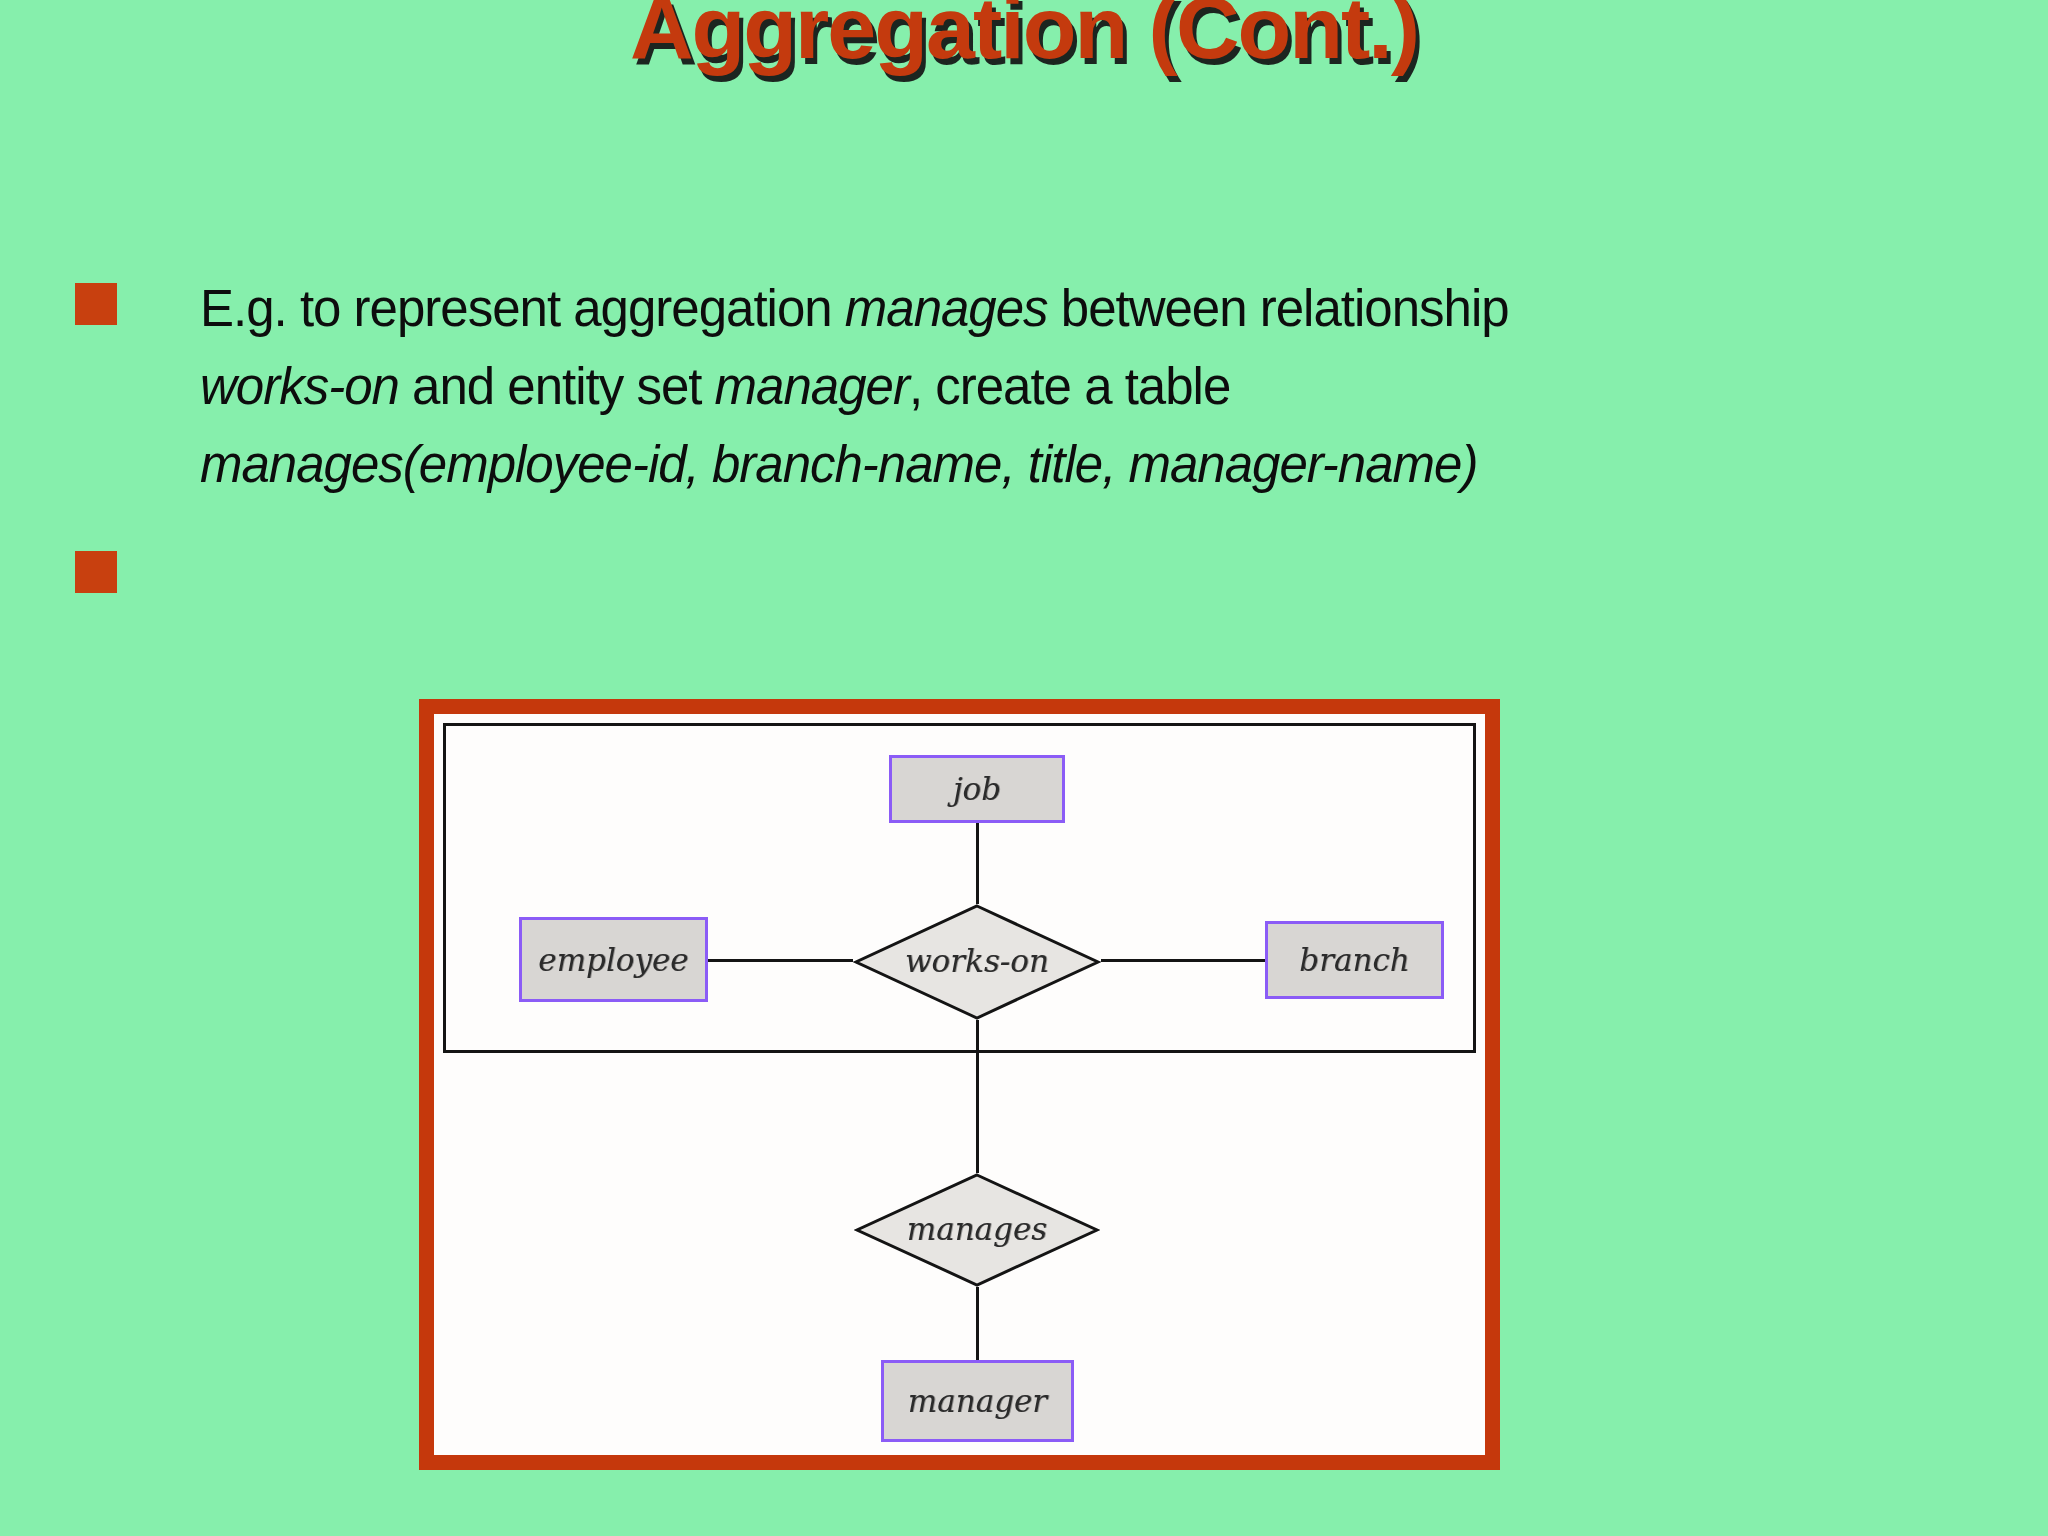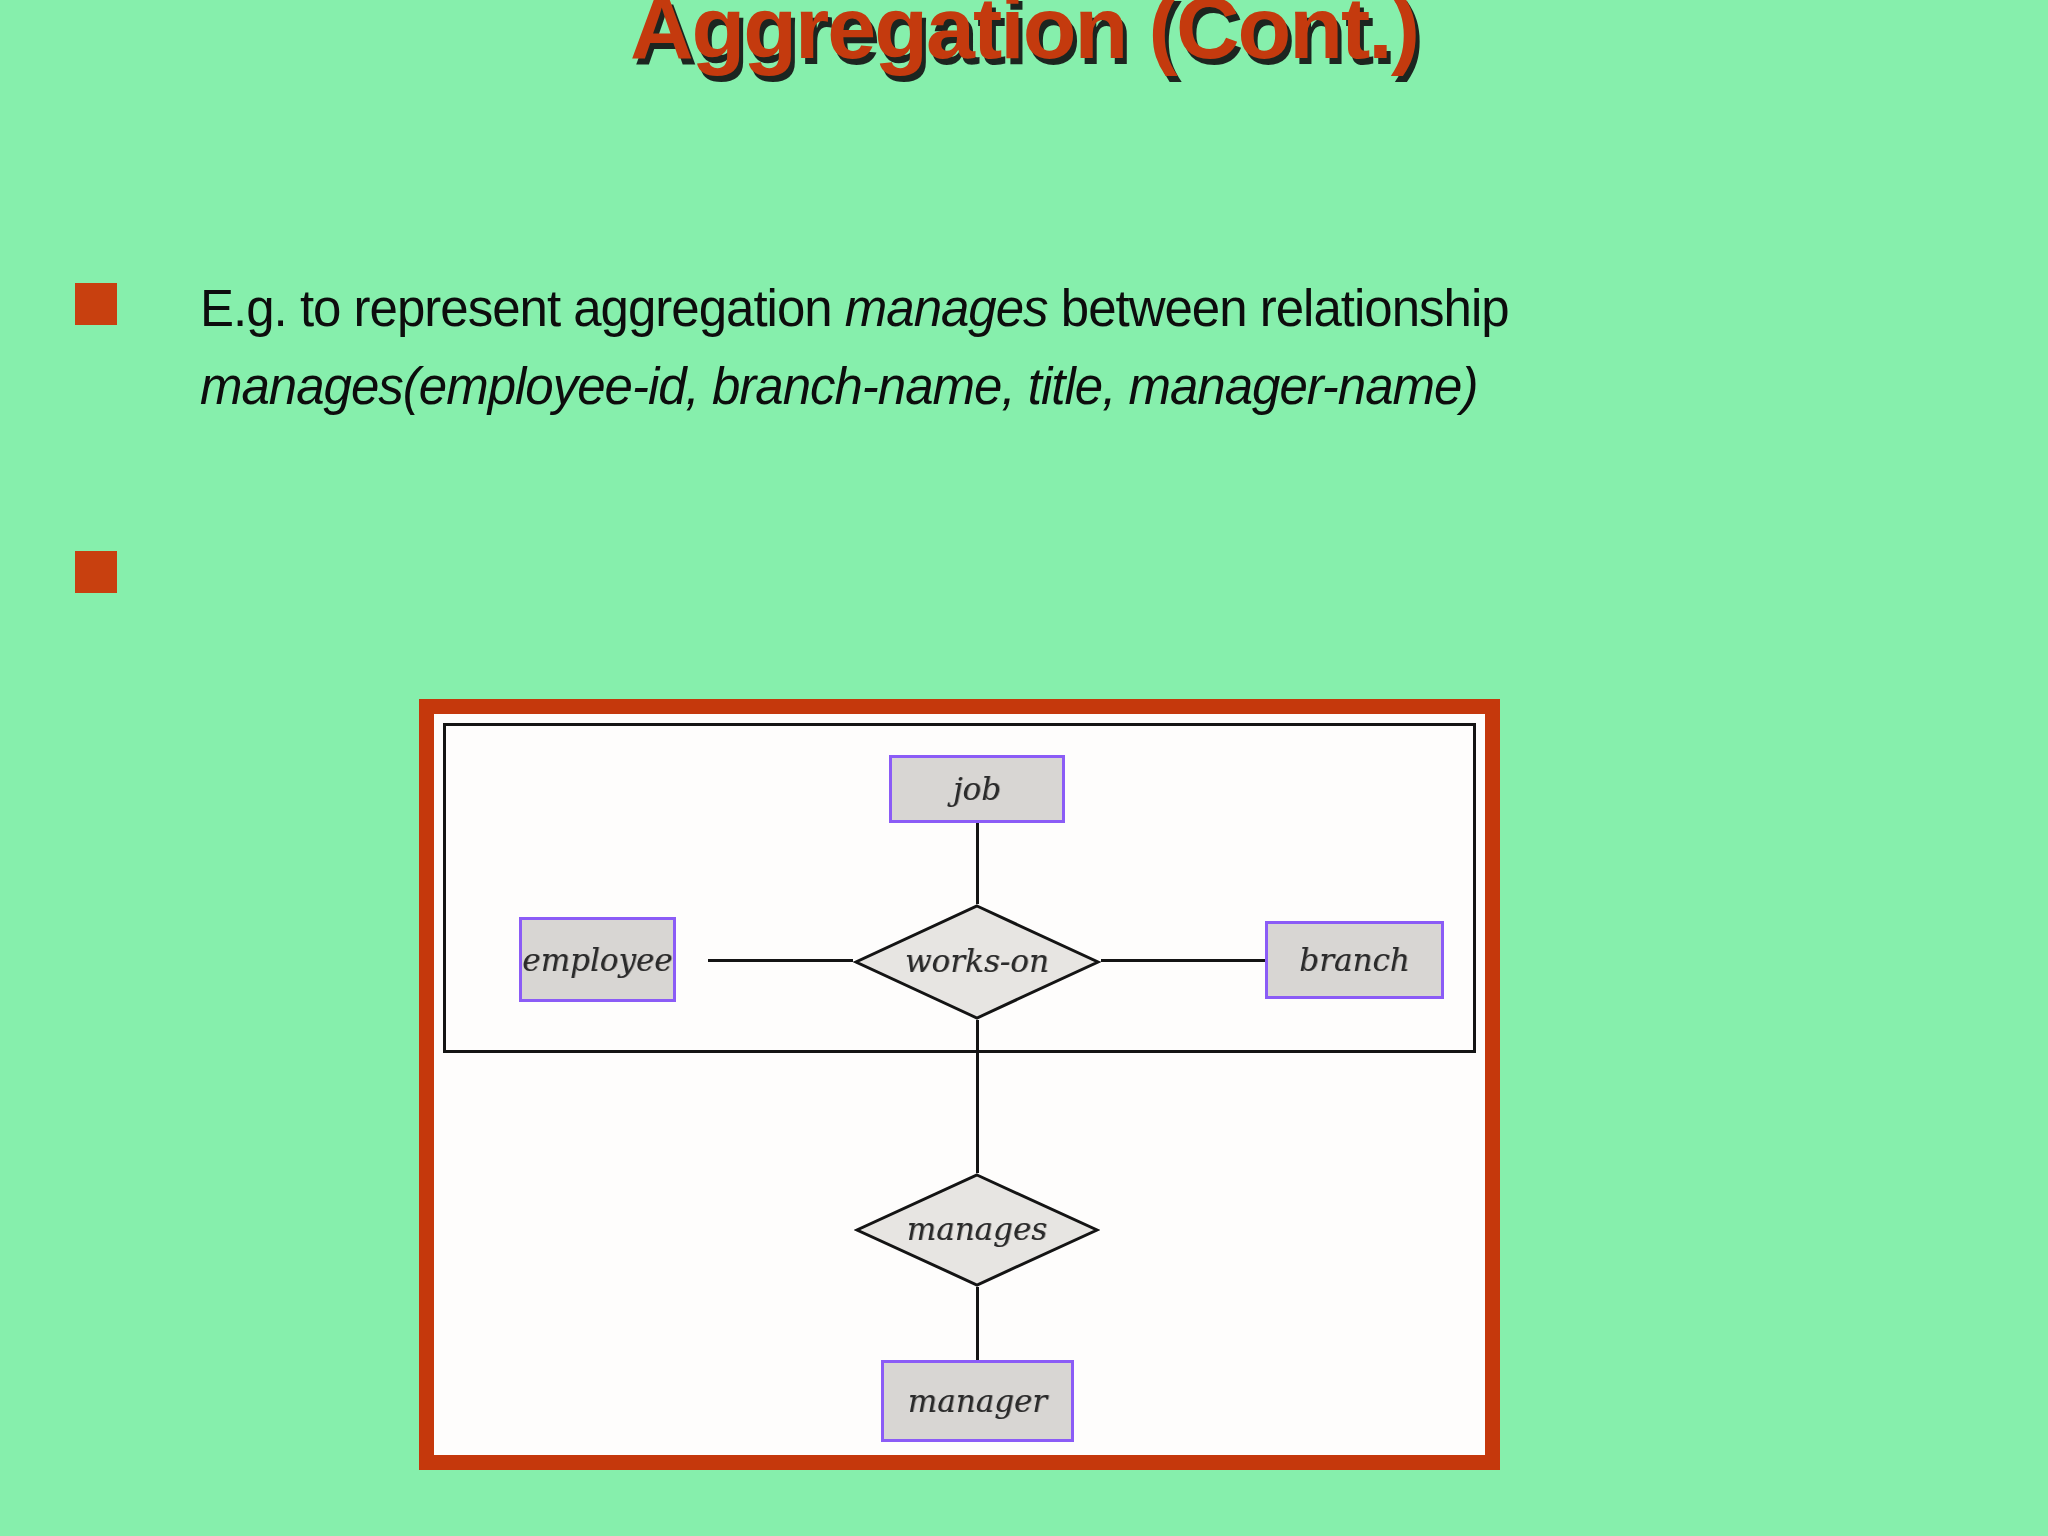--- a/index.html
+++ b/index.html
@@ -62,21 +62,21 @@
   .shape-label{
     font-family:"DejaVu Serif",serif;
     font-style:italic;
     font-size:31px;
     color:#2b2b2b;
     filter:blur(0.6px);
     text-shadow:1px 0 0 rgba(70,70,70,0.45);
     white-space:nowrap;
   }
   #ent-job{left:455px;top:41px;width:176px;height:68px;}
-  #ent-employee{left:85px;top:203px;width:157px;height:85px;}
+  #ent-employee{left:85px;top:203px;width:189px;height:85px;}
   #ent-branch{left:831px;top:207px;width:179px;height:78px;}
   #ent-manager{left:447px;top:646px;width:193px;height:82px;}
   .diamond{position:absolute;}
   #rel-works-on{left:419px;top:190px;width:248px;height:116px;}
   #rel-manages{left:420px;top:459px;width:246px;height:114px;}
   .diamond svg{position:absolute;left:0;top:0;display:block;}
   .diamond .shape-label{
     position:absolute;left:0;right:0;top:50%;
     transform:translateY(-54%);
     text-align:center;
@@ -91,20 +91,21 @@
 </head>
 <body>
 
 <div class="slide">
 
   <h1 class="title">Aggregation (Cont.)</h1>
 
   <span class="bullet-square" id="sq1"></span>
   <div class="bullet-text" id="tx1">
     <div class="line"><span>E.g. to represent aggregation </span><em>manages</em><span> between relationship</span></div>
+    <div class="line"><em>works-on</em><span> and entity set </span><em>manager</em><span>, create a table</span></div>
     <div class="line"><em>manages(employee-id, branch-name, title, manager-name)</em></div>
   </div>
 
   <span class="bullet-square" id="sq2"></span>
   <div class="bullet-text" id="tx2">
   </div>
 
   <div class="er-frame">
 
     <div class="agg-box"></div>

